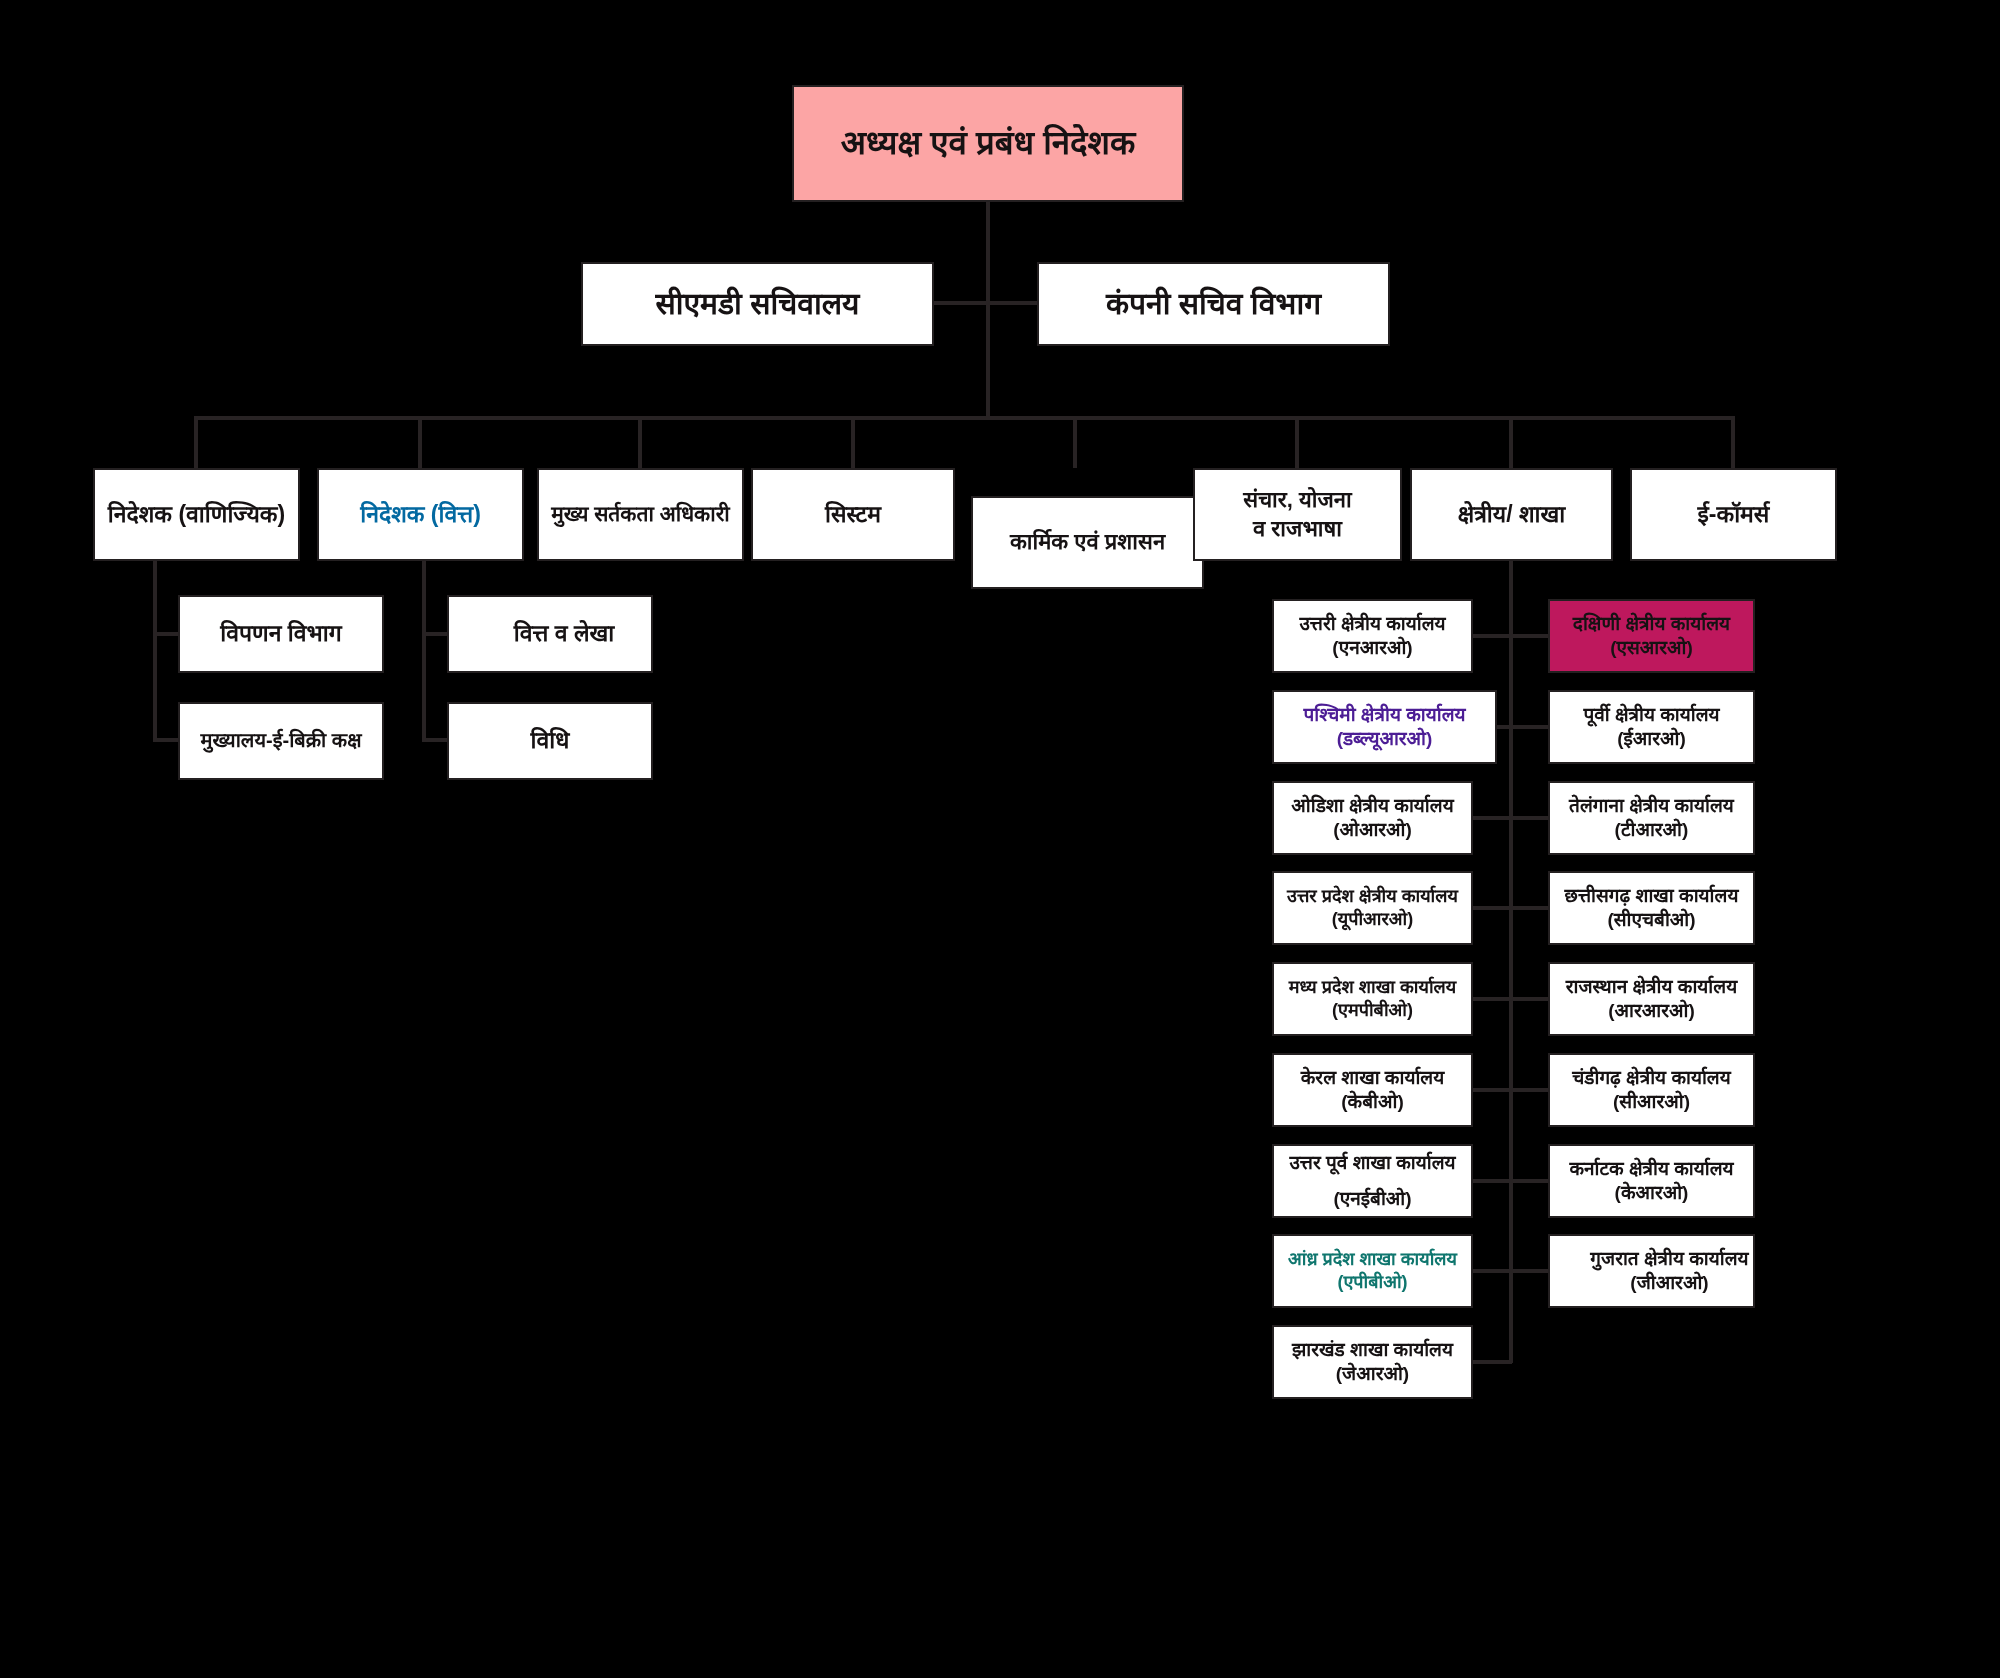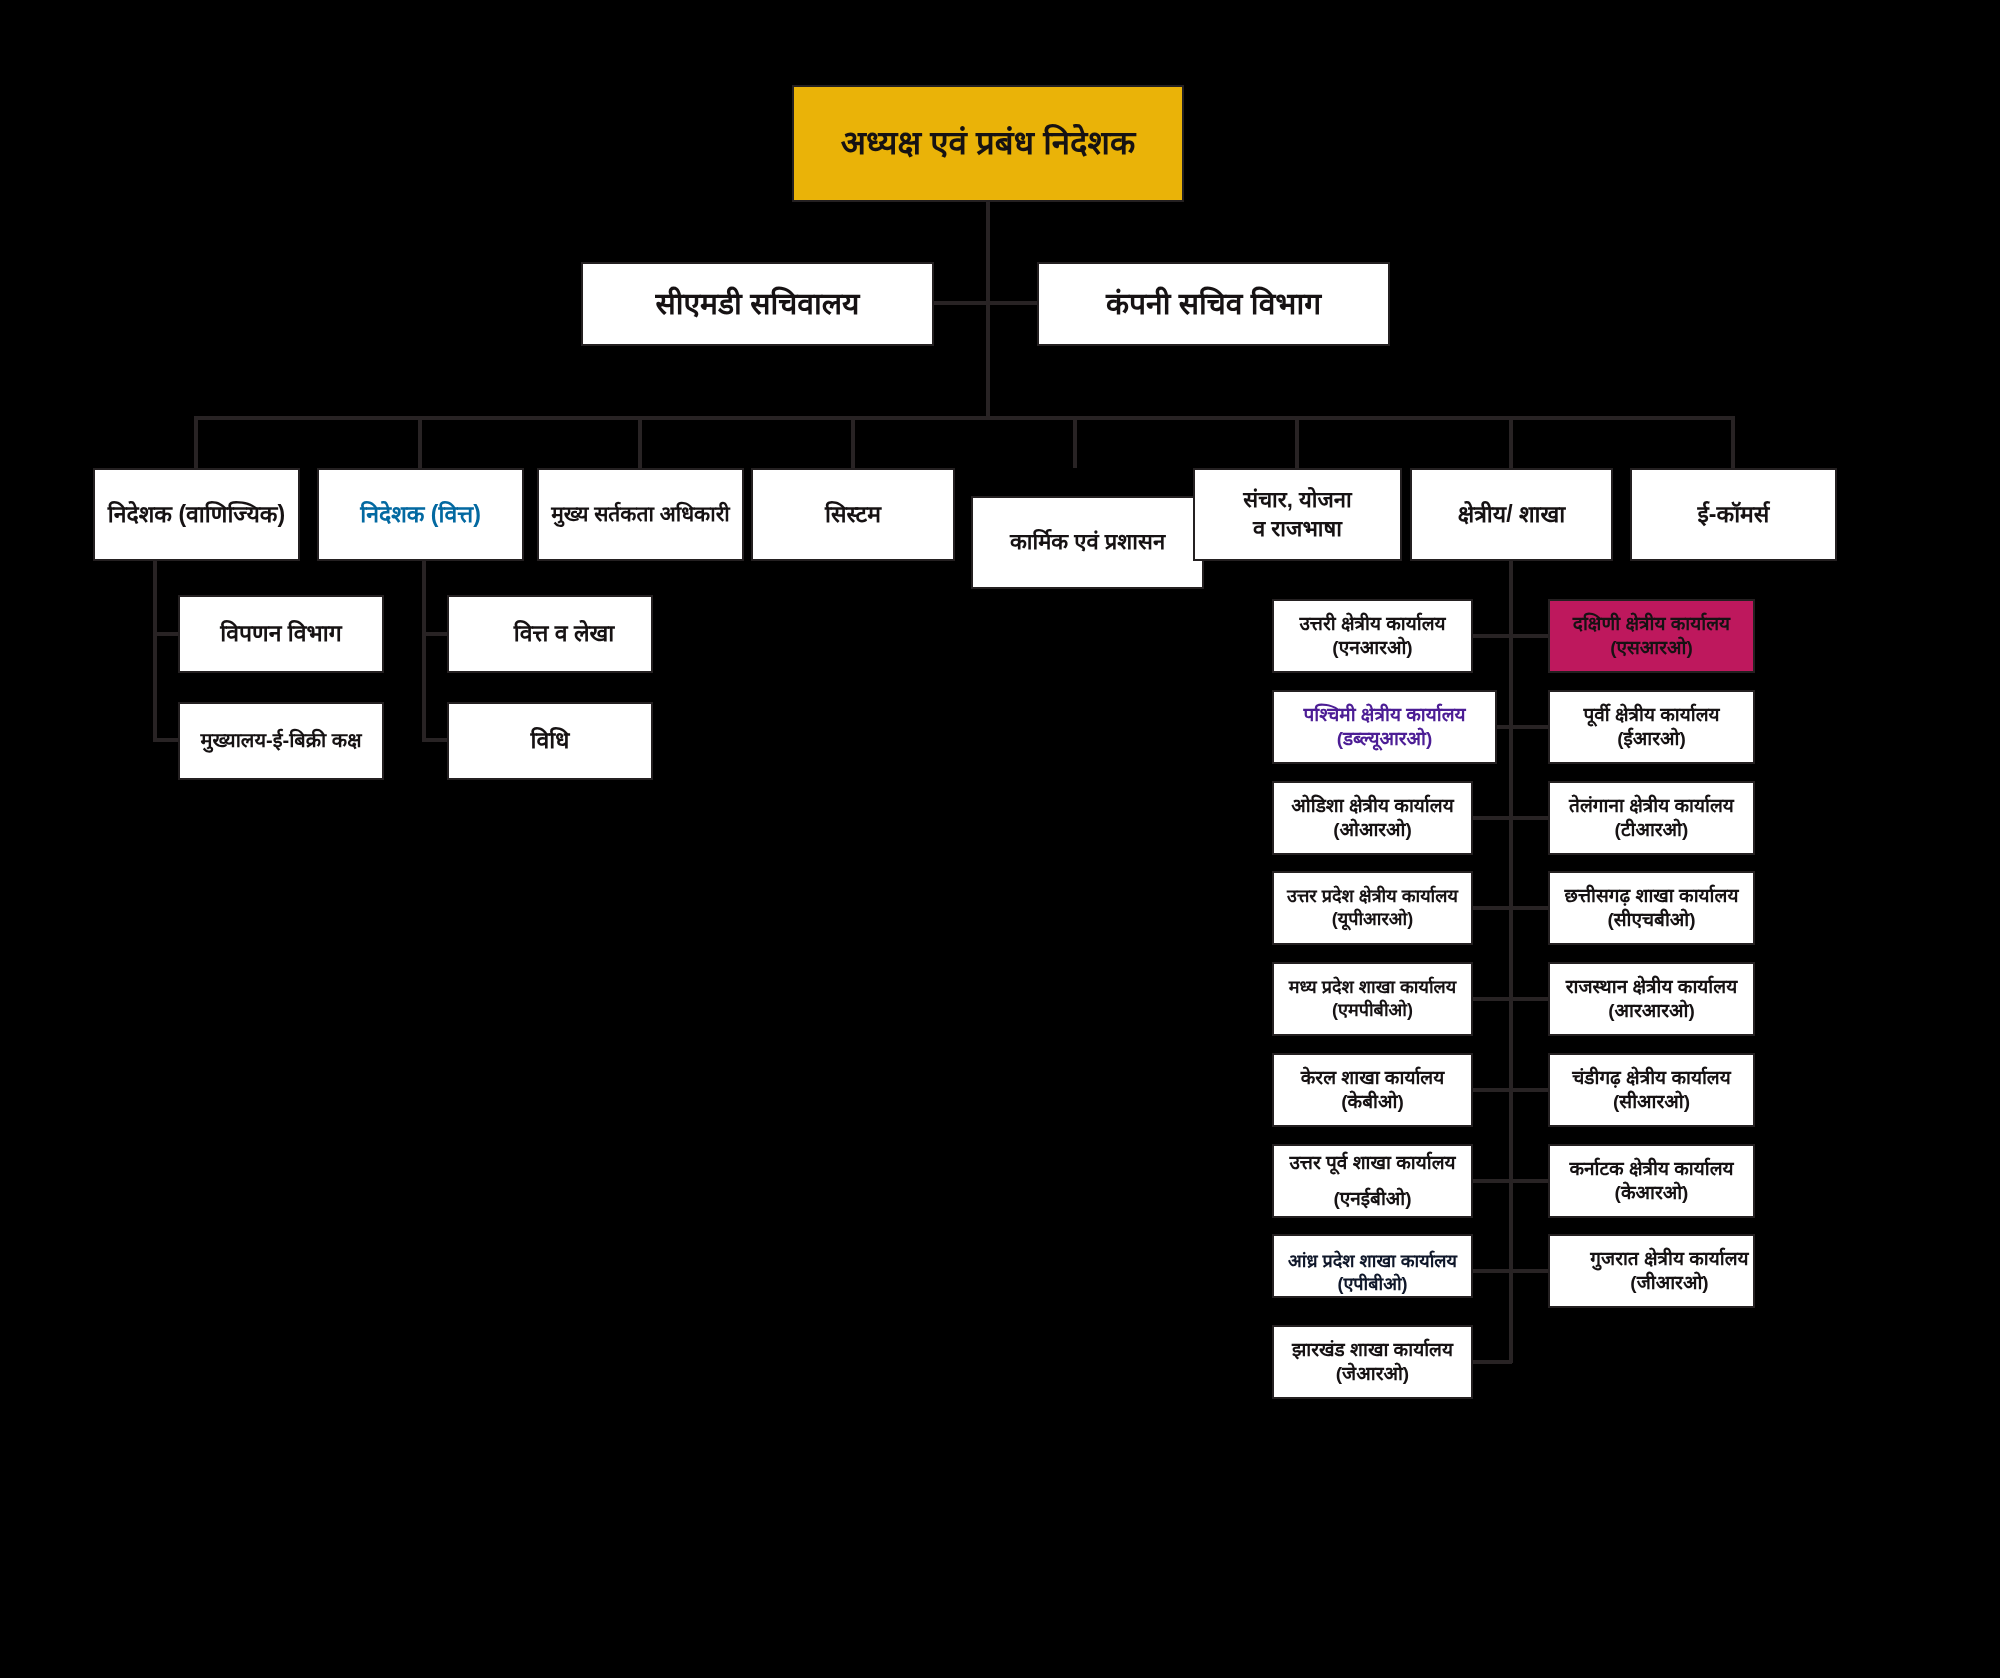--- a/index.html
+++ b/index.html
@@ -68,21 +68,21 @@
     <div class="conn" style="left: 1472px; top: 1269px; width: 40px; height: 4px; background: rgb(40, 35, 36);"></div>
     <div class="conn" style="left: 1472px; top: 1360px; width: 40px; height: 4px; background: rgb(40, 35, 36);"></div>
     <div class="conn" style="left: 1511px; top: 634px; width: 40px; height: 4px; background: rgb(40, 35, 36);"></div>
     <div class="conn" style="left: 1511px; top: 725px; width: 40px; height: 4px; background: rgb(40, 35, 36);"></div>
     <div class="conn" style="left: 1511px; top: 816px; width: 40px; height: 4px; background: rgb(40, 35, 36);"></div>
     <div class="conn" style="left: 1511px; top: 906px; width: 40px; height: 4px; background: rgb(40, 35, 36);"></div>
     <div class="conn" style="left: 1511px; top: 997px; width: 40px; height: 4px; background: rgb(40, 35, 36);"></div>
     <div class="conn" style="left: 1511px; top: 1088px; width: 40px; height: 4px; background: rgb(40, 35, 36);"></div>
     <div class="conn" style="left: 1511px; top: 1179px; width: 40px; height: 4px; background: rgb(40, 35, 36);"></div>
     <div class="conn" style="left: 1511px; top: 1269px; width: 40px; height: 4px; background: rgb(40, 35, 36);"></div>
-    <div class="node" style="left: 792px; top: 85px; width: 392px; height: 117px; font-size: 33px; background: #eab308; border-color: rgb(36, 32, 33); color: rgb(22, 18, 19);">
+    <div class="node" style="left: 792px; top: 85px; width: 392px; height: 117px; font-size: 33px; background: #fca5a5; border-color: rgb(36, 32, 33); color: rgb(22, 18, 19);">
       <span class="ln">अध्यक्ष एवं प्रबंध निदेशक</span>
     </div>
     <div class="node" style="left: 581px; top: 262px; width: 353px; height: 84px; font-size: 30px; background: rgb(255, 255, 255); border-color: rgb(36, 32, 33); color: rgb(22, 18, 19);">
       <span class="ln">सीएमडी सचिवालय</span>
     </div>
     <div class="node" style="left: 1037px; top: 262px; width: 353px; height: 84px; font-size: 30px; background: rgb(255, 255, 255); border-color: rgb(36, 32, 33); color: rgb(22, 18, 19);">
       <span class="ln">कंपनी सचिव विभाग</span>
     </div>
     <div class="node" style="left: 93px; top: 468px; width: 207px; height: 93px; font-size: 23px; background: rgb(255, 255, 255); border-color: rgb(36, 32, 33); color: rgb(22, 18, 19);">
       <span class="ln">निदेशक (वाणिज्यिक)</span>
@@ -142,21 +142,21 @@
       <span class="ln">(एमपीबीओ)</span>
     </div>
     <div class="node" style="left: 1272px; top: 1053px; width: 201px; height: 74px; font-size: 19px; background: rgb(255, 255, 255); border-color: rgb(36, 32, 33); color: rgb(22, 18, 19);">
       <span class="ln">केरल शाखा कार्यालय</span>
       <span class="ln">(केबीओ)</span>
     </div>
     <div class="node" style="left: 1272px; top: 1144px; width: 201px; height: 74px; font-size: 19px; background: rgb(255, 255, 255); border-color: rgb(36, 32, 33); color: rgb(22, 18, 19); gap: 12px;">
       <span class="ln">उत्तर पूर्व शाखा कार्यालय</span>
       <span class="ln">(एनईबीओ)</span>
     </div>
-    <div class="node" style="left: 1272px; top: 1234px; width: 201px; height: 64px; font-size: 18px; background: rgb(255, 255, 255); border-color: rgb(36, 32, 33); color: #0f172a; justify-content: flex-end;">
+    <div class="node" style="left: 1272px; top: 1234px; width: 201px; height: 74px; font-size: 18px; background: rgb(255, 255, 255); border-color: rgb(36, 32, 33); color: #0f766e;">
       <span class="ln">आंध्र प्रदेश शाखा कार्यालय</span>
       <span class="ln">(एपीबीओ)</span>
     </div>
     <div class="node" style="left: 1272px; top: 1325px; width: 201px; height: 74px; font-size: 19px; background: rgb(255, 255, 255); border-color: rgb(36, 32, 33); color: rgb(22, 18, 19);">
       <span class="ln">झारखंड शाखा कार्यालय</span>
       <span class="ln">(जेआरओ)</span>
     </div>
     <div class="node" style="left: 1548px; top: 599px; width: 207px; height: 74px; font-size: 19px; background: #be185d; border-color: rgb(36, 32, 33); color: rgb(22, 18, 19);">
       <span class="ln">दक्षिणी क्षेत्रीय कार्यालय</span>
       <span class="ln">(एसआरओ)</span>

